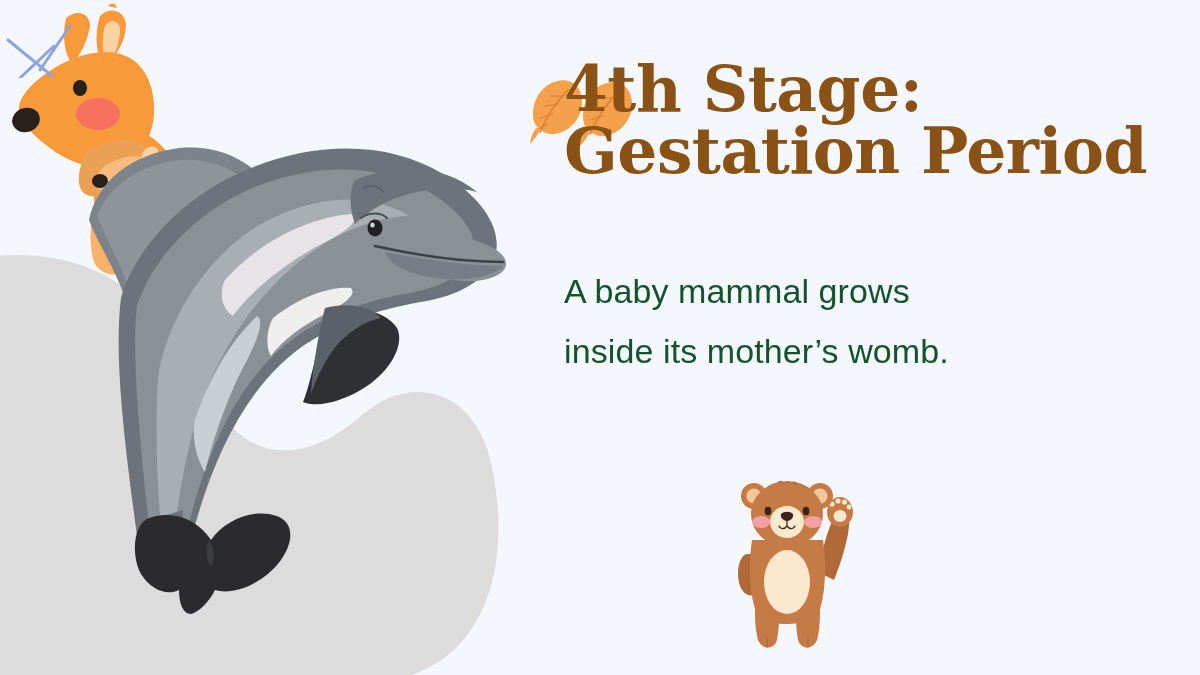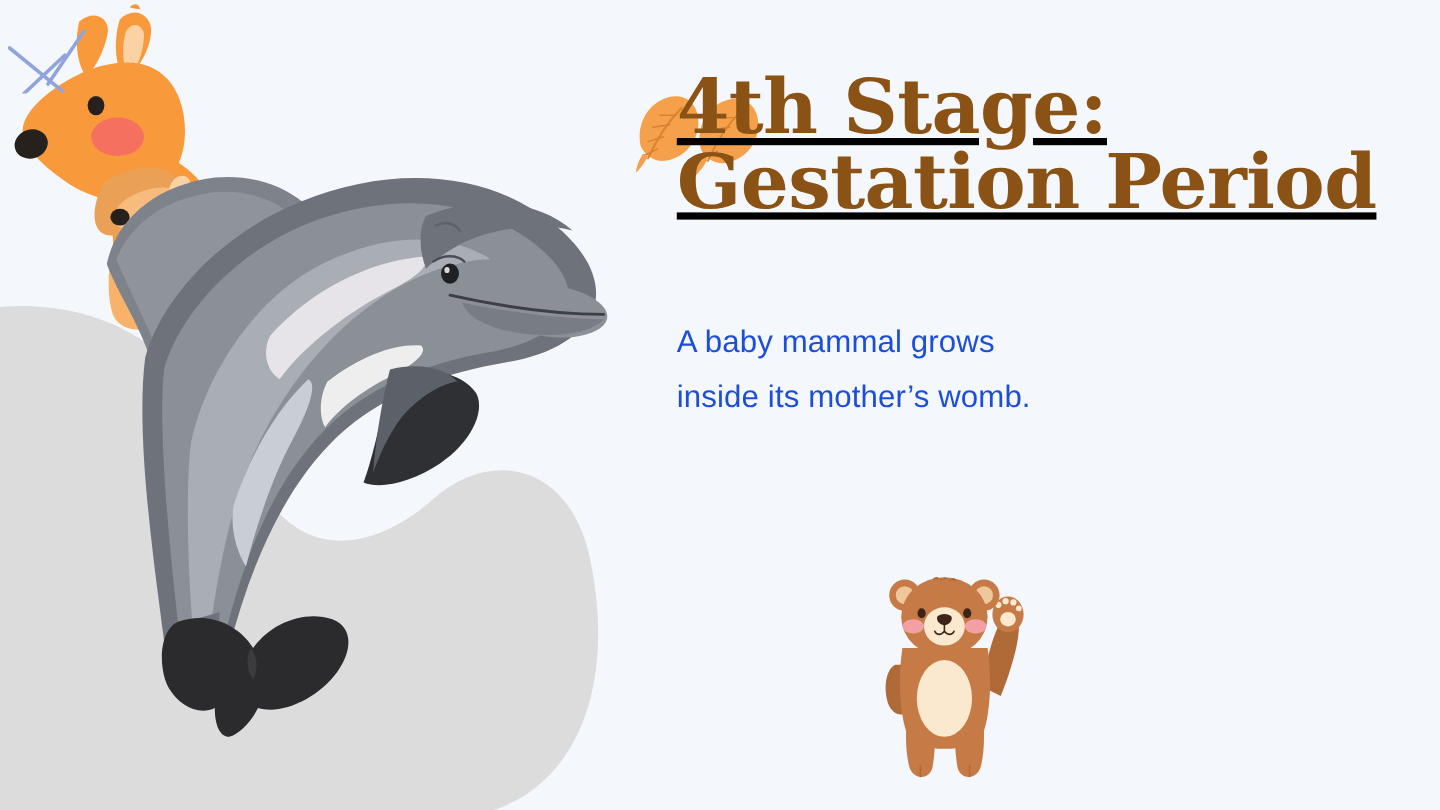--- a/index.html
+++ b/index.html
@@ -29,21 +29,20 @@
     left: 528px;
     top: 58px;
     width: 640px;
     z-index: 40;
   }
 
   #title-wrap {
     position: relative;
     width: 620px;
     min-height: 176px;
-    text-decoration: underline;
   }
 
   #leaf-decor {
     position: absolute;
     left: 0px;
     top: 18px;
     width: 110px;
     height: 72px;
     z-index: 1;
     pointer-events: none;
@@ -63,23 +62,23 @@
     white-space: pre-line;
     text-align: left;
     font-style: normal;
   }
 
   #subtitle {
     margin: 28px 0 0 0;
     padding: 0 0 0 36px;
     font-family: "Liberation Sans", sans-serif;
     font-weight: 400;
-    font-size: 26px;
+    font-size: 34px;
     line-height: 1.75;
-    color: #1d4ed8;
+    color: #14532d;
     letter-spacing: 0.1px;
     white-space: pre-line;
   }
 
   
   .art { position: absolute; }
 
   #blob-art      { left: -30px;  top: 255px; width: 530px;  height: 430px; z-index: 5; }
   #dolphin-art   { left: 75px;   top: 120px; width: 450px;  height: 500px; z-index: 10; }
   #bear-art      { left: 730px;  top: 462px; width: 130px;  height: 190px; z-index: 12; }

